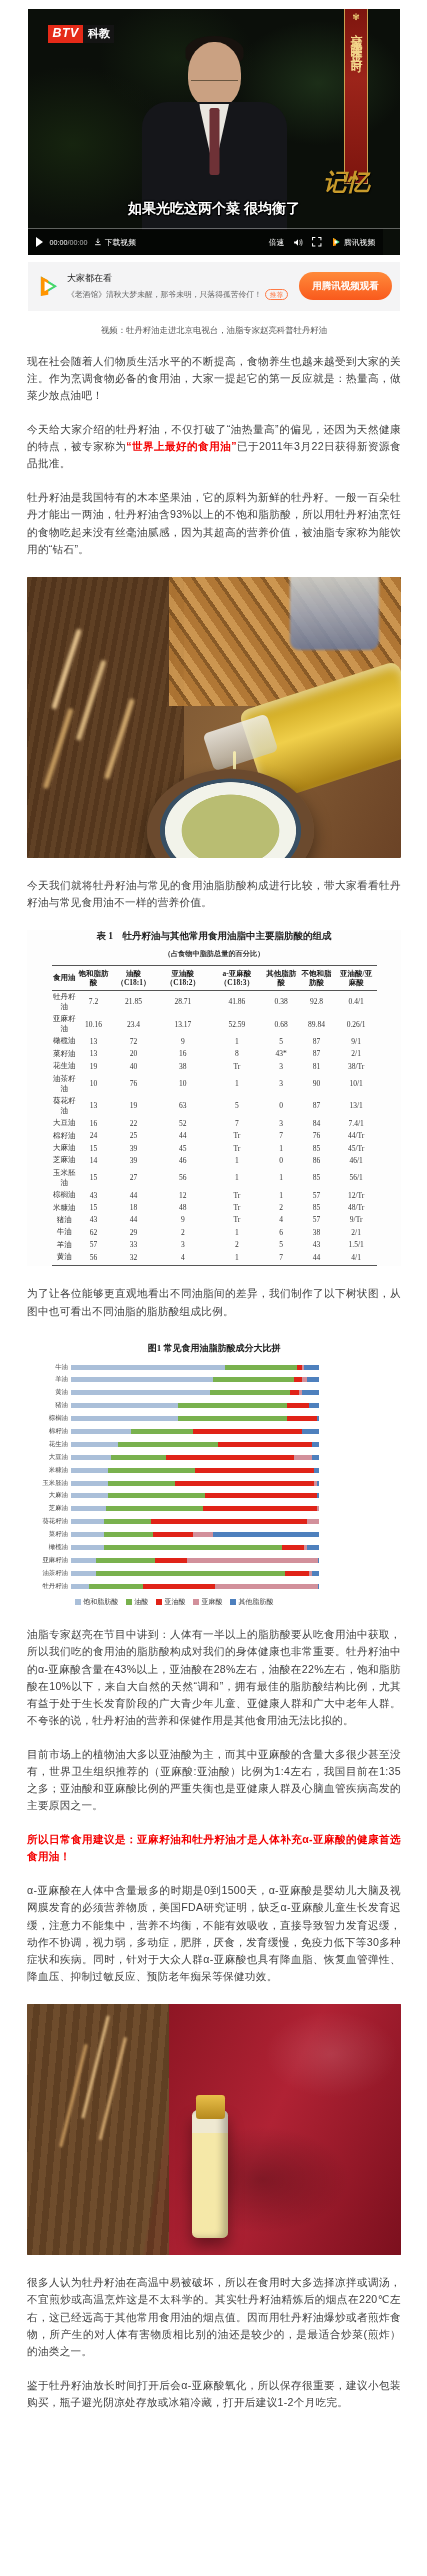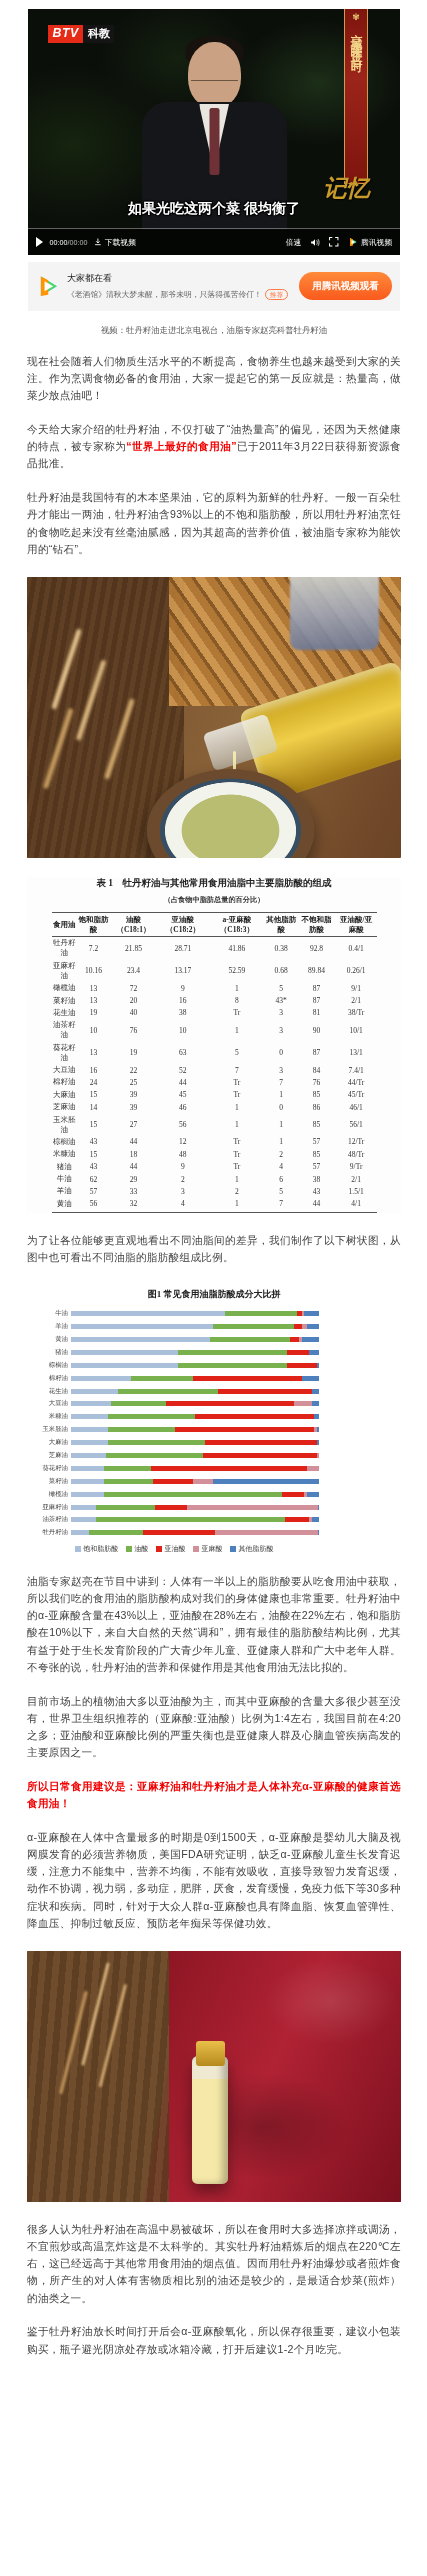--- a/index.html
+++ b/index.html
@@ -21,23 +21,23 @@
   .banner .btxt{writing-mode:vertical-rl;color:#f3d58a;font-size:11.7px;font-weight:bold;letter-spacing:4.5px;margin-top:2.2px;}
   .person{position:absolute;left:50%;top:33px;transform:translateX(-50%);width:167px;height:184px;filter:blur(0.6px);}
   .head{position:absolute;left:50%;top:0;transform:translateX(-50%);width:53px;height:66px;background:#caa182;border-radius:48% 48% 45% 45%;}
   .hair{position:absolute;left:50%;top:-5.6px;transform:translateX(-50%);width:58px;height:29px;background:#17120e;border-radius:50% 50% 30% 30%;}
   .glasses{position:absolute;left:50%;top:29px;transform:translateX(-50%);width:47px;height:9px;border-bottom:1.1px solid #6a5640;}
   .suit{position:absolute;left:50%;top:60px;transform:translateX(-50%);width:145px;height:128px;background:#15161a;border-radius:25.6px 25.6px 0 0;}
   .shirt{position:absolute;left:50%;top:62px;transform:translateX(-50%);width:30px;height:67px;background:#e9e6df;clip-path:polygon(0 0,100% 0,50% 100%);}
   .tie{position:absolute;left:50%;top:66px;transform:translateX(-50%);width:10px;height:67px;background:#6e3136;border-radius:2.2px;}
   .vsub{position:absolute;left:0;right:0;bottom:37px;text-align:center;color:#fff;font-size:14px;font-weight:bold;
     text-shadow:1.1px 1.1px 1.1px #000,-0.6px -0.6px 1.1px #000,0.6px -0.6px 1.1px #000,-0.6px 0.6px 1.1px #000;}
-  .vmark{position:absolute;right:30px;bottom:51px;color:#c79a2b;font-size:23.4px;font-weight:bold;font-family:"Liberation Serif",serif;font-style:italic;text-shadow:0.6px 0.6px 1.1px #000;}
+  .vmark{position:absolute;right:30px;bottom:57px;color:#c79a2b;font-size:23.4px;font-weight:bold;font-family:"Liberation Serif",serif;font-style:italic;text-shadow:0.6px 0.6px 1.1px #000;}
   .progress{position:absolute;left:0;right:0;bottom:25.6px;height:1.7px;background:rgba(255,255,255,.35);}
-  .vbar{position:absolute;left:0;right:0;bottom:0;height:25.6px;background:rgba(0,0,0,.55);display:flex;align-items:center;padding:0 7.8px;gap:6.7px;color:#fff;}
+  .vbar{position:absolute;left:0;right:17px;bottom:0;height:25.6px;background:rgba(0,0,0,.55);display:flex;align-items:center;padding:0 7.8px;gap:6.7px;color:#fff;}
   .playtri{width:0;height:0;border-left:7.8px solid #fff;border-top:5px solid transparent;border-bottom:5px solid transparent;cursor:pointer;}
   .vtime{font-size:7.2px;color:#fff;}
   .vtime .tot{color:#bbb;}
   .vdl{display:flex;align-items:center;gap:2.8px;font-size:7.8px;color:#fff;}
   .vright{margin-left:auto;display:flex;align-items:center;gap:9px;}
   .speed{font-size:7.8px;}
   .vlogo{display:flex;align-items:center;gap:3.3px;font-size:7.8px;justify-content:center;}
   .icon-svg{display:block;}
 
   
@@ -187,20 +187,21 @@
       <div class="p1-board"></div>
         <div class="p1-mat"></div>
         <div class="p1-pot"></div>
       <div class="p1-wheat"></div>
         <div class="p1-bottle"></div>
         <div class="p1-neck"></div>
       <div class="p1-stream"></div>
         <div class="p1-bowl"></div>
     </div>
 
+    <p><span>今天我们就将牡丹籽油与常见的食用油脂肪酸构成进行比较，带大家看看牡丹籽油与常见食用油不一样的营养价值。</span></p>
 
     <div class="tblwrap">
       <div class="tbl-title">表 1　牡丹籽油与其他常用食用油脂中主要脂肪酸的组成</div>
       <div class="tbl-sub">（占食物中脂肪总量的百分比）</div>
       <table class="fat">
           <thead>
             <tr>
               <th>食用油</th>
               <th>饱和脂肪酸</th>
               <th>油酸（C18:1）</th>
@@ -600,21 +601,21 @@
             <span>亚麻酸</span>
           </span>
           <span class="li">
             <span class="sw" style="background: rgb(78, 128, 189);"></span>
             <span>其他脂肪酸</span>
           </span>
         </div>
     </div>
 
     <p><span>油脂专家赵亮在节目中讲到：人体有一半以上的脂肪酸要从吃食用油中获取，所以我们吃的食用油的脂肪酸构成对我们的身体健康也非常重要。牡丹籽油中的α-亚麻酸含量在43%以上，亚油酸在28%左右，油酸在22%左右，饱和脂肪酸在10%以下，来自大自然的天然“调和”，拥有最佳的脂肪酸结构比例，尤其有益于处于生长发育阶段的广大青少年儿童、亚健康人群和广大中老年人群。不夸张的说，牡丹籽油的营养和保健作用是其他食用油无法比拟的。</span></p>
-    <p><span>目前市场上的植物油大多以亚油酸为主，而其中亚麻酸的含量大多很少甚至没有，世界卫生组织推荐的（亚麻酸:亚油酸）比例为1:4左右，我国目前在4:20之多；亚油酸和亚麻酸比例的严重失衡也是亚健康人群及心脑血管疾病高发的主要原因之一。</span></p>
+    <p><span>目前市场上的植物油大多以亚油酸为主，而其中亚麻酸的含量大多很少甚至没有，世界卫生组织推荐的（亚麻酸:亚油酸）比例为1:4左右，我国目前在1:35之多；亚油酸和亚麻酸比例的严重失衡也是亚健康人群及心脑血管疾病高发的主要原因之一。</span></p>
     <p><span class="red">所以日常食用建议是：亚麻籽油和牡丹籽油才是人体补充α-亚麻酸的健康首选食用油！</span></p>
     <p><span>α-亚麻酸在人体中含量最多的时期是0到1500天，α-亚麻酸是婴幼儿大脑及视网膜发育的必须营养物质，美国FDA研究证明，缺乏α-亚麻酸儿童生长发育迟缓，注意力不能集中，营养不均衡，不能有效吸收，直接导致智力发育迟缓，动作不协调，视力弱，多动症，肥胖，厌食，发育缓慢，免疫力低下等30多种症状和疾病。同时，针对于大众人群α-亚麻酸也具有降血脂、恢复血管弹性、降血压、抑制过敏反应、预防老年痴呆等保健功效。</span></p>
 
     <div class="photo photo2">
       <div class="p2-wood"></div>
         <div class="p2-cloth"></div>
         <div class="p2-wheat"></div>
       <div class="p2-bottle"></div>
         <div class="p2-cap"></div>
     </div>

